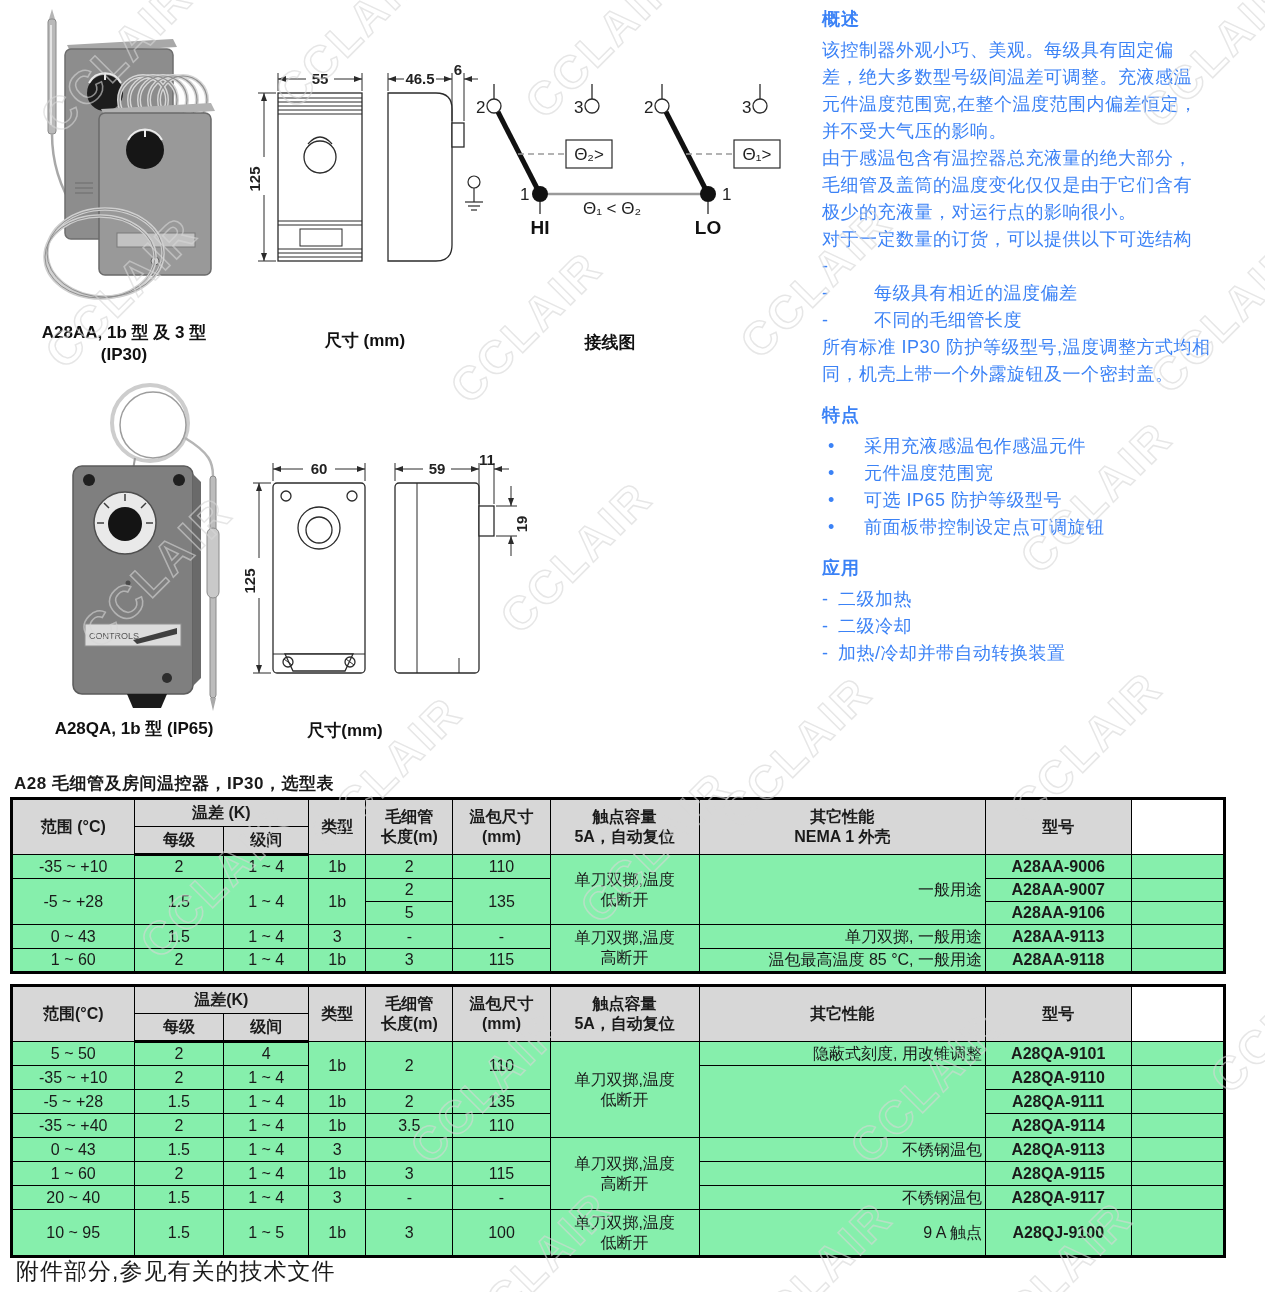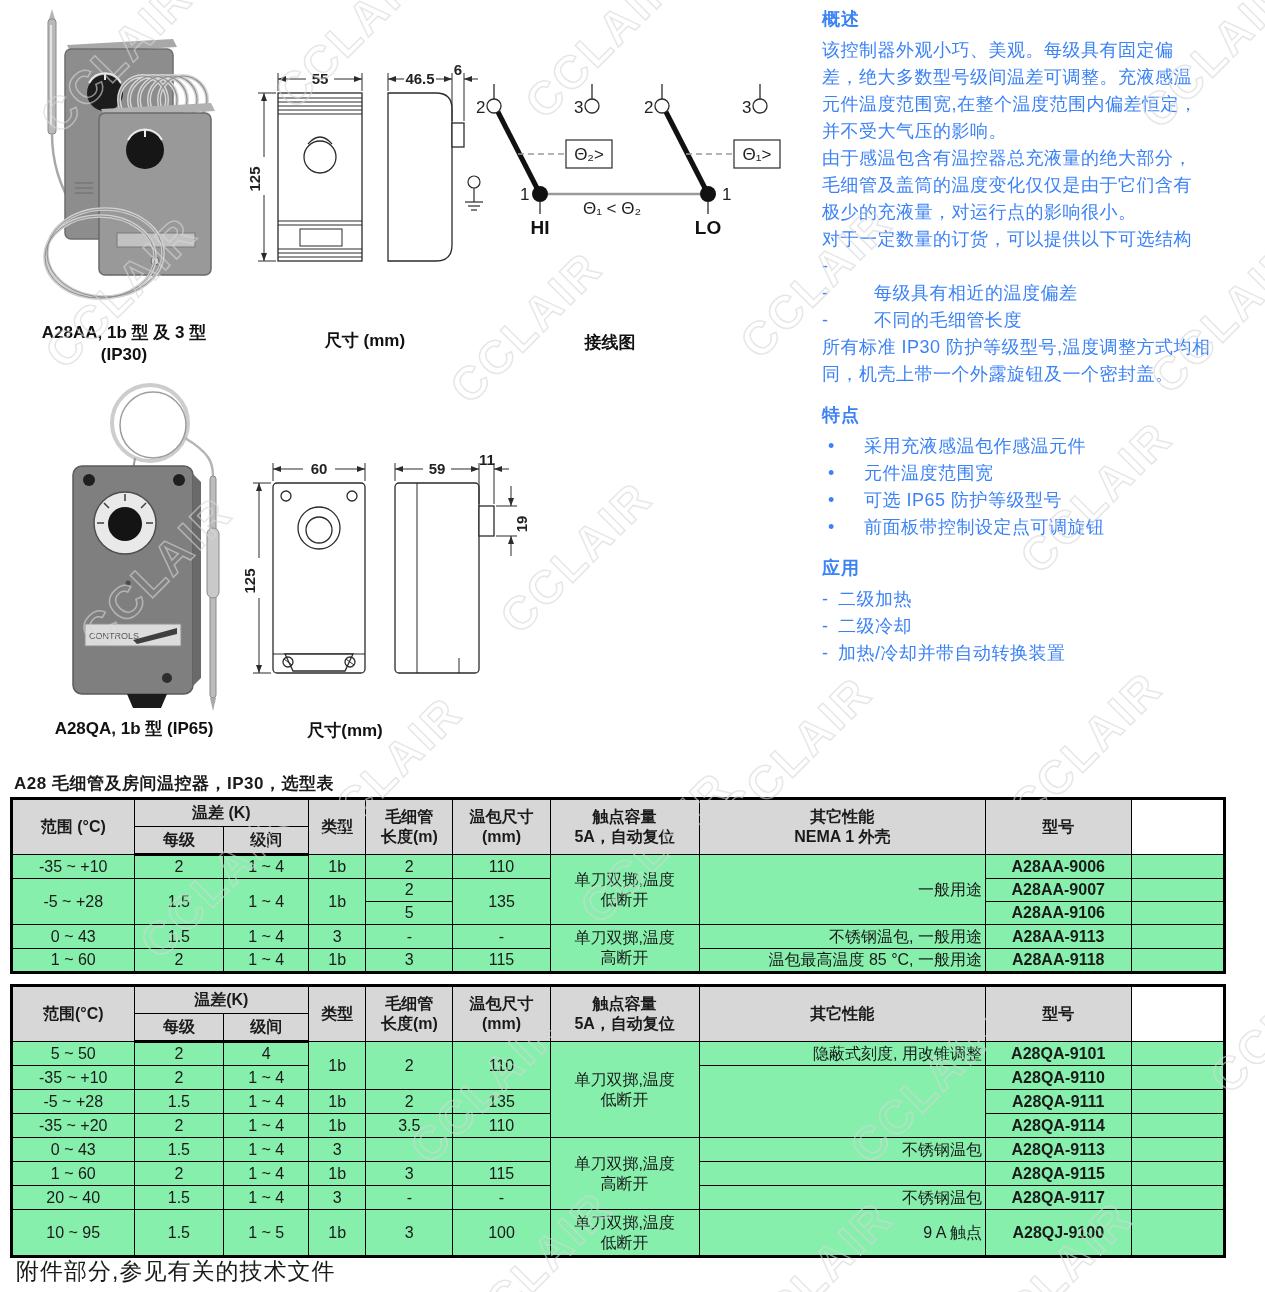--- a/index.html
+++ b/index.html
@@ -521,21 +521,21 @@
       </tr>
       <tr>
         <td>0 ~ 43</td>
         <td>1.5</td>
         <td>1 ~ 4</td>
         <td>3</td>
         <td>-</td>
         <td>-</td>
         <td rowspan="2">单刀双掷,温度
 高断开</td>
-        <td class="left">不锈钢温包, 一般用途</td>
+        <td class="left">单刀双掷, 一般用途</td>
         <td class="model">A28AA-9113</td>
         <td></td>
       </tr>
       <tr>
         <td>1 ~ 60</td>
         <td>2</td>
         <td>1 ~ 4</td>
         <td>1b</td>
         <td>3</td>
         <td>115</td>
@@ -605,21 +605,21 @@
         <td>-5 ~ +28</td>
         <td>1.5</td>
         <td>1 ~ 4</td>
         <td>1b</td>
         <td>2</td>
         <td>135</td>
         <td class="model">A28QA-9111</td>
         <td></td>
       </tr>
       <tr>
-        <td>-35 ~ +20</td>
+        <td>-35 ~ +40</td>
         <td>2</td>
         <td>1 ~ 4</td>
         <td>1b</td>
         <td>3.5</td>
         <td>110</td>
         <td class="model">A28QA-9114</td>
         <td></td>
       </tr>
       <tr>
         <td>0 ~ 43</td>

